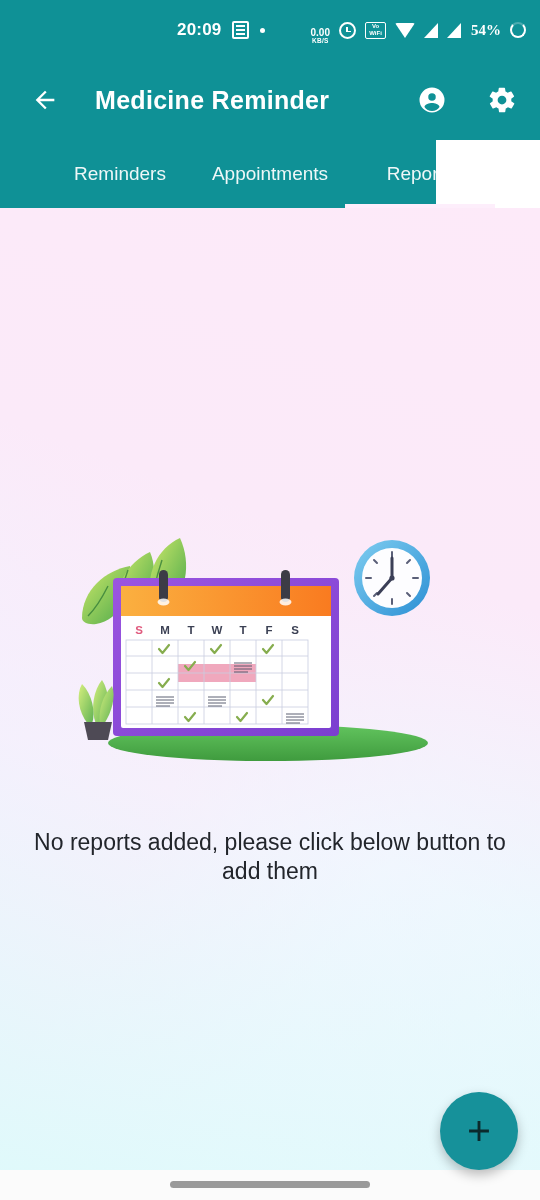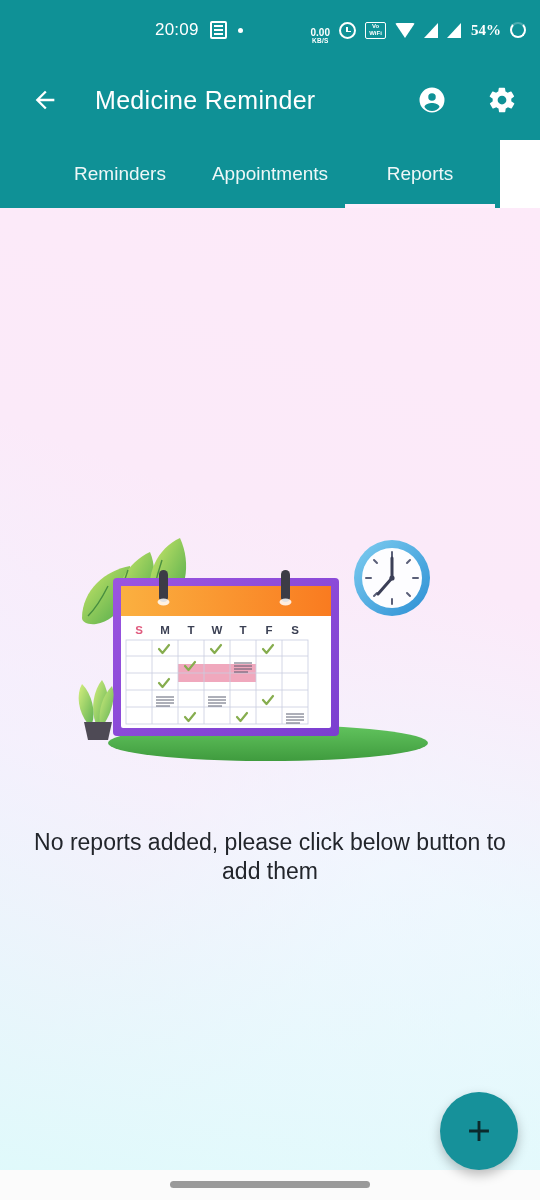--- a/index.html
+++ b/index.html
@@ -14,21 +14,21 @@
   
   .statusbar{
     position:absolute; top:0; left:0; width:540px; height:60px;
     background:#0f9196; color:#fff;
     display:flex; align-items:center;
   }
   .sb-left{
     position:absolute; left:155px; top:0; height:60px;
     display:flex; align-items:center; gap:11px;
   }
-  .sb-time{ font-size:17px; font-weight:400; letter-spacing:.2px; }
+  .sb-time{ font-size:17px; font-weight:700; letter-spacing:.2px;margin-left:22px; }
   .sb-news{ width:17px; height:18px; border:2px solid #fff; border-radius:2px; position:relative; }
   .sb-news:before{ content:""; position:absolute; left:2px; top:2px; width:9px; height:2px; background:#fff; box-shadow:0 4px 0 #fff,0 8px 0 #fff; }
   .sb-dot{ width:5px; height:5px; border-radius:50%; background:#fff; }
 
   .sb-right{
     position:absolute; right:14px; top:0; height:60px;
     display:flex; align-items:center; gap:9px;
   }
   .sb-kbs{ display:flex; flex-direction:column; align-items:center; line-height:1; }
   .sb-kbs .n{ font-size:10px; font-weight:700;margin-top:12px; }
@@ -51,29 +51,29 @@
   .sb-ring{ width:16px; height:16px; border:2.6px solid #fff; border-radius:50%; border-top-color:rgba(255,255,255,.25); }
 
   
   .appbar{
     position:absolute; top:60px; left:0; width:540px; height:80px;
     background:#0f9196; display:flex; align-items:center;
   }
   .backbtn{ position:absolute; left:22px; width:46px; height:46px; display:flex; align-items:center; justify-content:center; cursor:pointer; }
   .backbtn svg{ width:28px; height:28px; }
   .apptitle{
-    position:absolute; left:95px; color:#fff; font-size:25px; font-weight:400; letter-spacing:.3px;
+    position:absolute; left:95px; color:#fff; font-size:25px; font-weight:700; letter-spacing:.3px;
   }
   .actions{ position:absolute; right:18px; display:flex; align-items:center; gap:30px; }
   .iconbtn{ width:40px; height:40px; display:flex; align-items:center; justify-content:center; cursor:pointer; }
   .iconbtn svg{ width:30px; height:30px; fill:#fff; }
 
   
   .tabs{
-    position:absolute; top:140px; left:0; width:500px; height:68px;
+    position:absolute; top:140px; left:0; width:436px; height:68px;
     background:#0f9196; display:flex; align-items:center;
   }
   .tab{
     position:absolute; top:0; height:68px; display:flex; align-items:center; justify-content:center;
     color:rgba(255,255,255,.93); font-size:19px; cursor:pointer; user-select:none;
   }
   .tab.t0{ left:45px;  width:150px; }
   .tab.t1{ left:195px; width:150px; }
   .tab.t2{ left:345px; width:150px; }
   .tab-underline{

